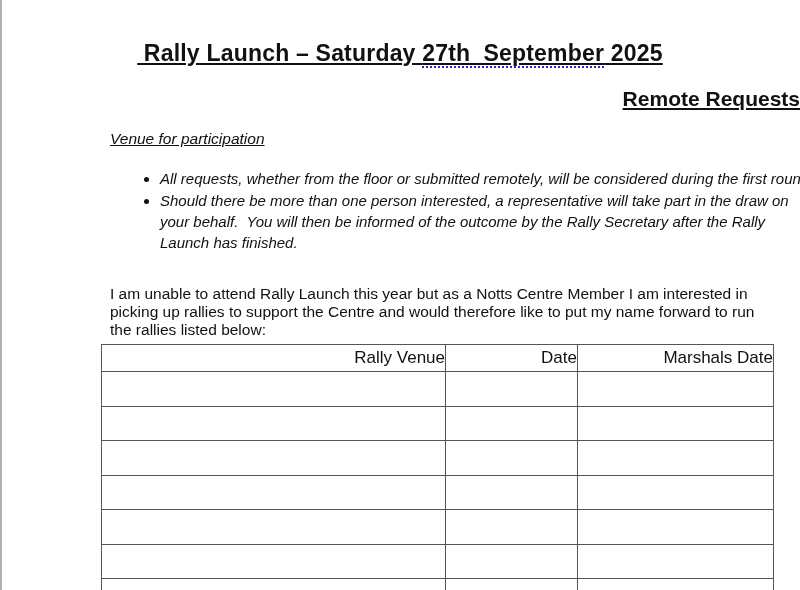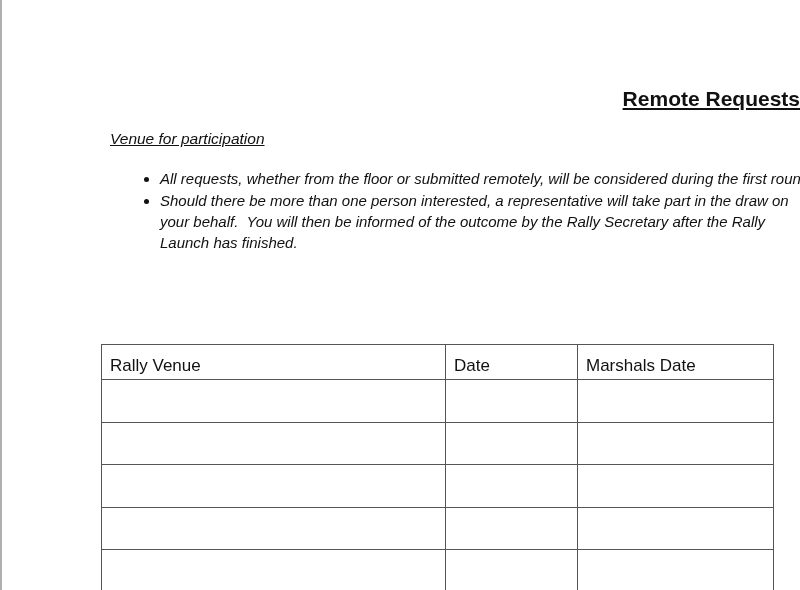--- a/index.html
+++ b/index.html
@@ -76,22 +76,22 @@
   }
   table.rally-table {
     position: absolute;
     left: 101px; top: 344px;
     width: 672px;
     border-collapse: collapse;
     table-layout: fixed;
   }
   .rally-table th, .rally-table td {
     border: 1px solid #555555;
-    padding: 8px 0 0 8px;
-    text-align: left;
+    padding: 0 0 0 8px;
+    text-align: right;
     vertical-align: middle;
     font-weight: normal;
     overflow: hidden;
   }
   .rally-table th {
     height: 26px;
     font-size: 17px;
   }
   .rally-table td {
     height: 33.5px;
@@ -101,30 +101,32 @@
   .col-date    { width: 132px; }
   .col-marshal { width: 196px; }
 </style>
 </head>
 <body>
 
 <div class="page">
 
   <div class="window-left-edge"></div>
 
+  <div class="doc-title"><span> Rally Launch – Saturday </span><span class="spellcheck">27th  September</span><span> 2025</span></div>
 
   <div class="doc-subtitle">Remote Requests</div>
 
   <div class="rules-heading">Venue for participation</div>
 
   <ul class="rules-list">
     <li>All requests, whether from the floor or submitted remotely, will be considered during the first round.</li>
     <li>Should there be more than one person interested, a representative will take part in the draw on your behalf.  You will then be informed of the outcome by the Rally Secretary after the Rally Launch has finished.</li>
   </ul>
 
+  <div class="intro-paragraph">I am unable to attend Rally Launch this year but as a Notts Centre Member I am interested in picking up rallies to support the Centre and would therefore like to put my name forward to run the rallies listed below:</div>
 
   <table class="rally-table">
     <colgroup>
       <col class="col-venue">
         <col class="col-date">
         <col class="col-marshal">
     </colgroup>
     <thead>
       <tr>
         <th>Rally Venue</th>

